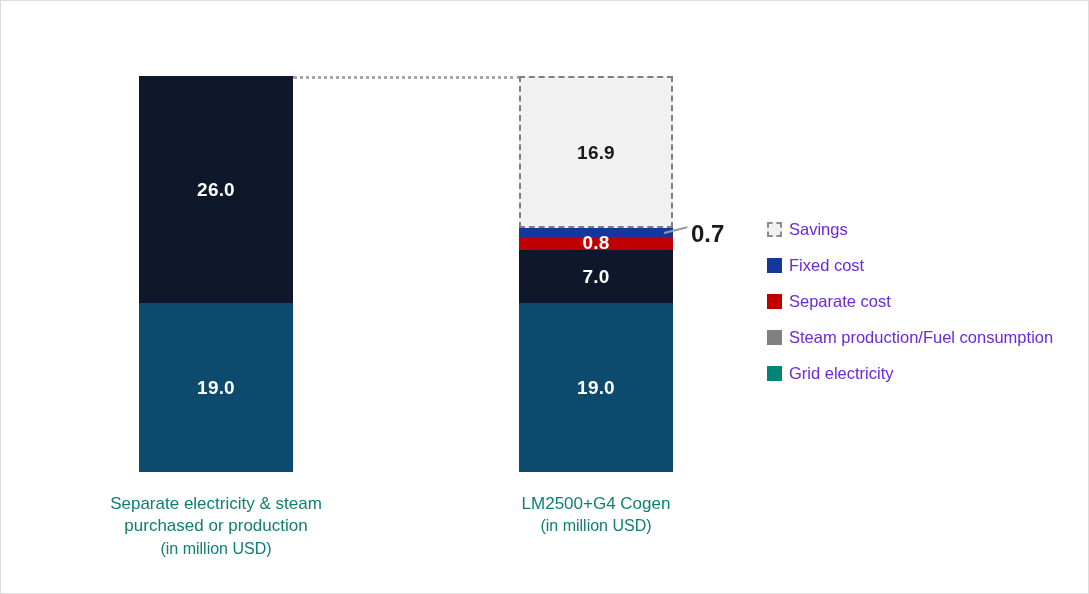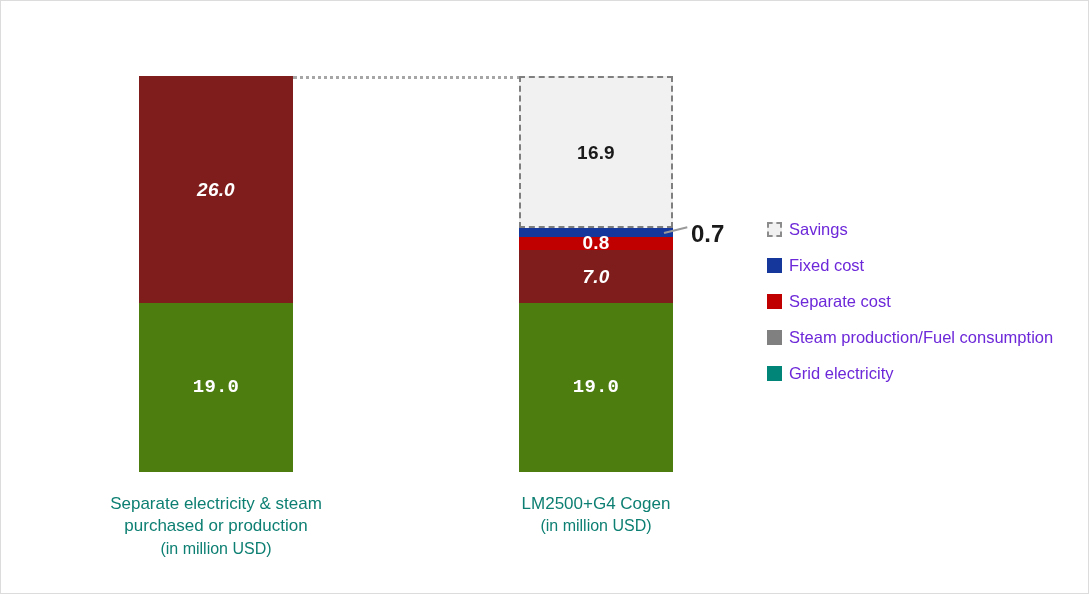--- a/index.html
+++ b/index.html
@@ -52,22 +52,22 @@
   }
   .seg-grid .seg-label,
   .seg-steam .seg-label,
   .seg-var .seg-label {
     color: #ffffff;
   }
   .seg-savings .seg-label {
     color: #1a1a1a;
   }
 
-  .seg-grid   { background: #4d7c0f; font-family: Liberation Mono, monospace; }
-  .seg-steam  { background: #7f1d1d; font-style: italic; }
+  .seg-grid   { background: #0c4a6e; }
+  .seg-steam  { background: #0f172a; }
   .seg-var    { background: #c00000; }
   .seg-fixed  { background: #15379b; }
   .seg-savings{
     background: #f1f1f1;
     border: 2px dashed #7f7f7f;
   }
 
   
   .connector {
     position: absolute;

